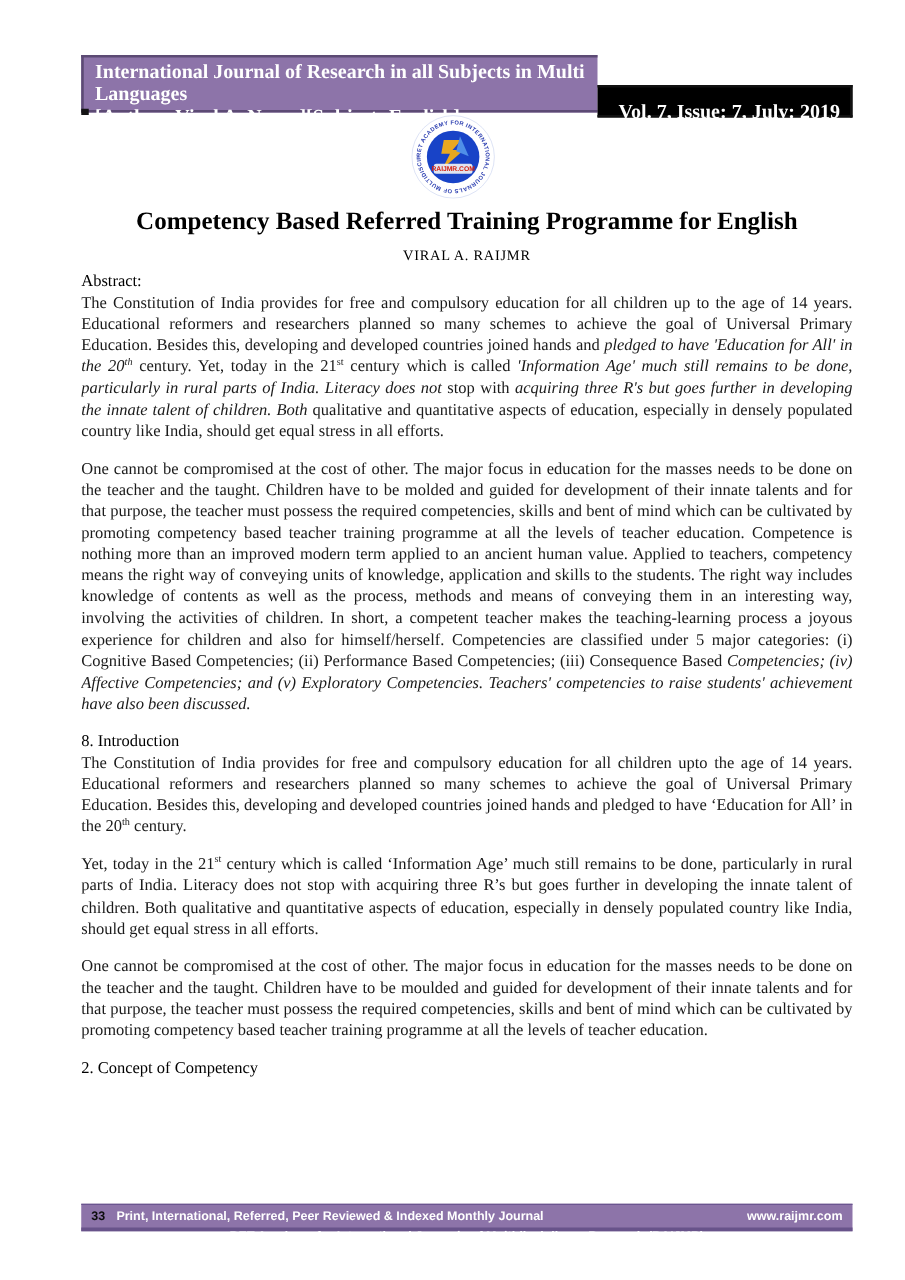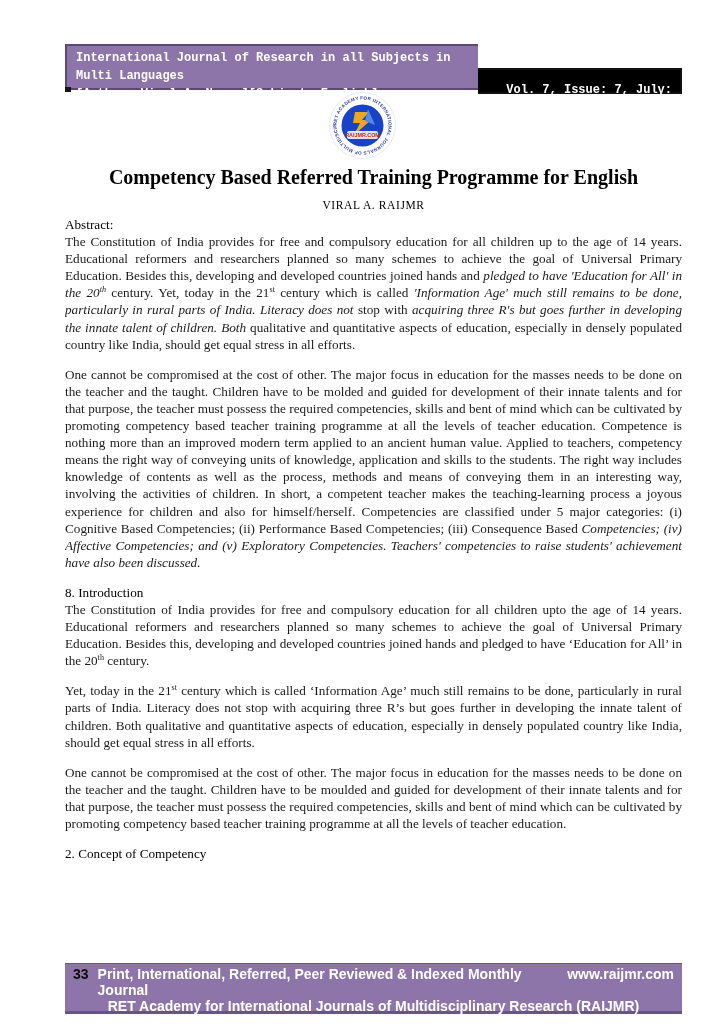--- a/index.html
+++ b/index.html
@@ -13,23 +13,23 @@
     font-family: "Liberation Serif", serif;
     color: #1a1a1a;
   }
 
   
   .header {
     position: absolute;
     left: 65px; top: 44px;
     width: 617px; height: 46px;
     display: flex;
-    font-family: Liberation Mono, monospace;
+    font-family: Liberation Serif, serif;
     font-weight: bold;
-    font-size: 12px;
+    font-size: 16px;
     line-height: 18px;
   }
   .header-left {
     flex: 0 0 413px;
     background: #8d74a9;
     border: 2px solid #5c4a74;
     border-right: none;
     color: #ffffff;
     padding: 3px 9px;
   }
@@ -101,28 +101,28 @@
     color: #000000;
   }
   .sec-heading.first { margin-top: 0; }
   .it { font-style: italic; }
   sup { font-size: 62%; line-height: 0; vertical-align: super; }
 
   
   .footer {
     position: absolute;
     left: 65px; top: 963px;
-    width: 617px; height: 51px;
+    width: 617px; height: 22px;
     background: #8d74a9;
     border-top: 1px solid #6b5590;
     border-bottom: 3px solid #68538a;
     color: #ffffff;
     font-family: "Liberation Sans", sans-serif;
     font-weight: bold;
-    font-size: 14px;
+    font-size: 10px;
     line-height: 16px;
     padding: 2px 8px 0 8px;
   }
   .footer-row1 { display: flex; align-items: baseline; }
   .pageno { color: #0d0d0d; margin-right: 9px; }
   .site { margin-left: auto; }
   .footer-row2 { text-align: center; }
 </style>
 </head>
 <body>

